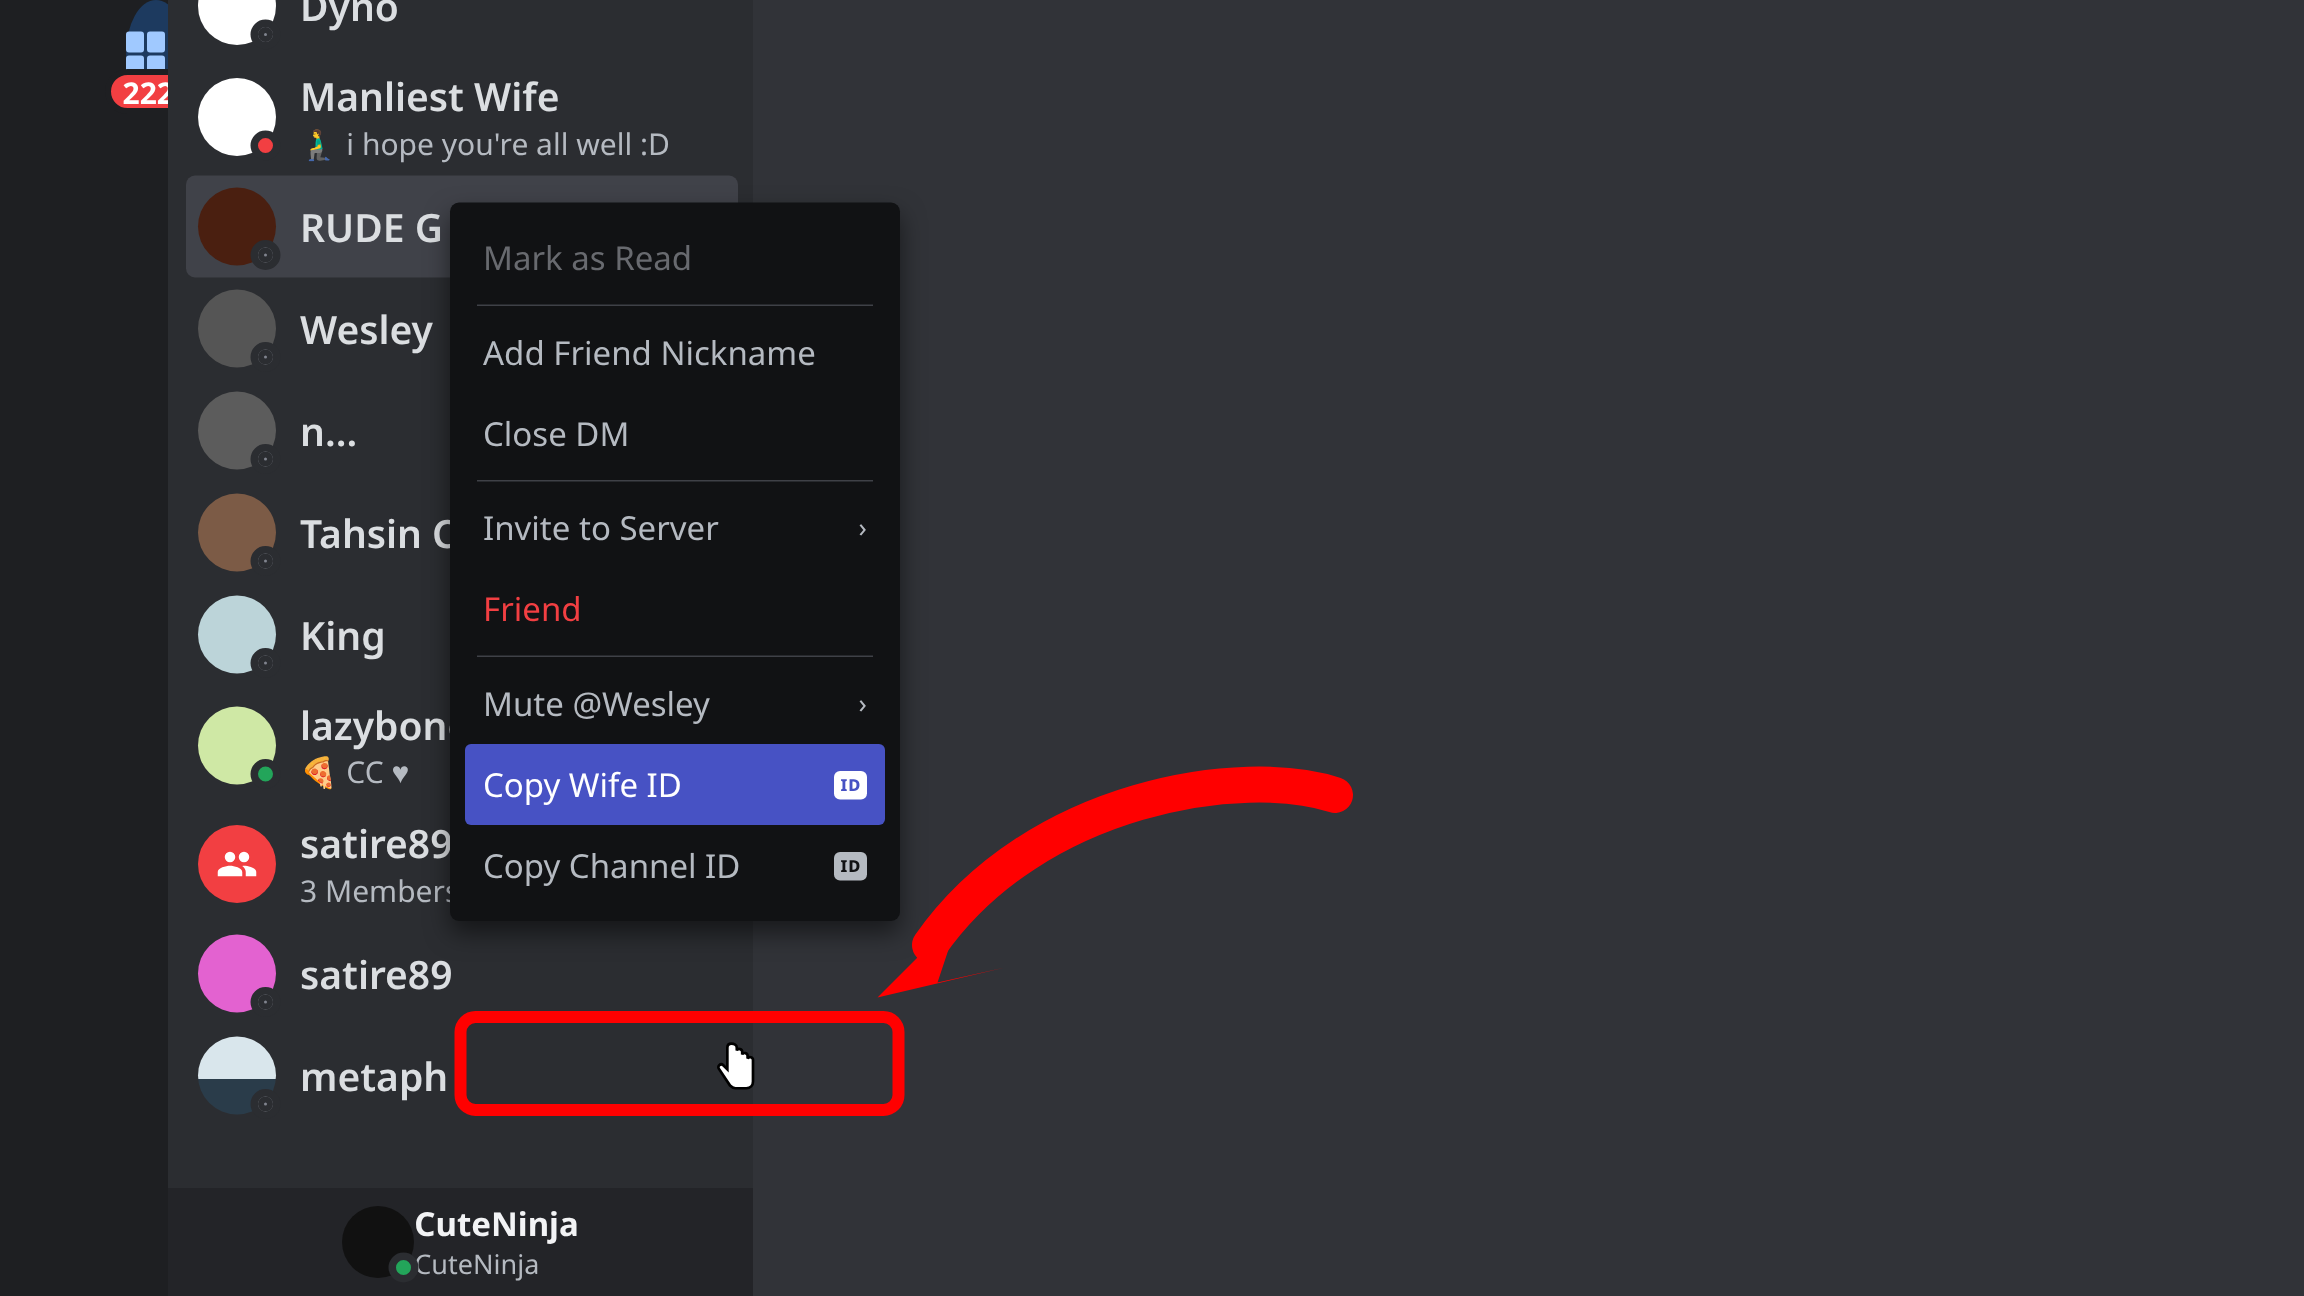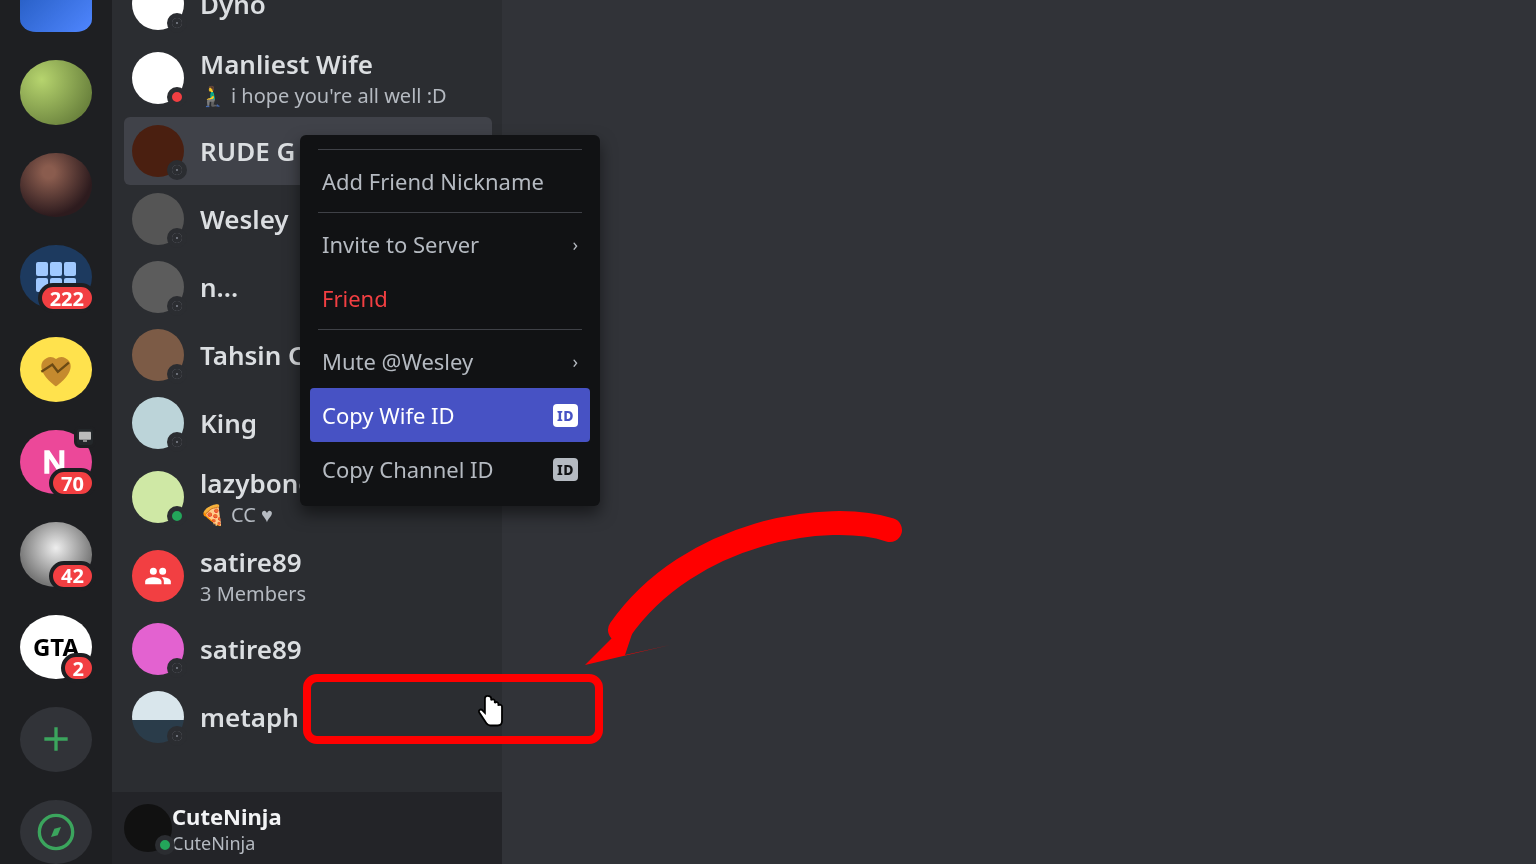--- a/index.html
+++ b/index.html
@@ -1,20 +1,20 @@
 <!DOCTYPE html>
 <html><head>
 <meta charset="utf-8">
 <style>
   * { margin: 0; padding: 0; box-sizing: border-box; font-family: 'gg sans', 'Noto Sans', 'Helvetica Neue', Helvetica, Arial, sans-serif; }
   html, body { width: 1536px; height: 864px; overflow: hidden; background: #313338; }
   .app { display: flex; height: 100%; position: relative; }
 
   
-  .server-list { width: 112px; background: #1e1f22; display: flex; flex-direction: column; align-items: center; padding-top: 0; gap: 28px; position: relative; }
+  .server-list { width: 112px; background: #1e1f22; display: flex; align-items: flex-start; padding-top: 0; gap: 28px; position: relative; }
   .server-icon { width: 72px; height: 72px; border-radius: 50%; background: #36393f; position: relative; display:flex; align-items:center; justify-content:center; font-weight:700; color:#eee; font-size:20px;}
   .server-icon .badge { position: absolute; bottom: -4px; right: -4px; background:#f23f42; color:#fff; font-weight:700; font-size:20px; padding:0 8px; height:30px; border-radius:16px; border:4px solid #1e1f22; display:flex; align-items:center; }
   .server-icon .mini-corner { position:absolute; top:-4px; right:-4px; width:22px; height:22px; background:#23272a; border-radius:6px; border:3px solid #1e1f22; display:flex; align-items:center; justify-content:center; }
   .server-icon.add { background:#313338; color:#3ba55d; font-size:44px; }
   .server-icon.explore { background:#313338; color:#3ba55d; }
   .server-icon svg, .server-icon .glyph { width:40px; height:40px; }
 
   
   .sv-bluecrest { background:linear-gradient(135deg,#2a61c8,#4f86ff); border-radius:50% 50% 16px 16px / 50% 50% 40% 40%; height:36px; width:72px; border-top-left-radius:0; border-top-right-radius:0;}
   .sv-green  { background:radial-gradient(circle at 30% 30%, #b6d46e, #556b2f);}
@@ -41,38 +41,38 @@
   .presence.online{ background:#23a55a;}
   .dm-text { display:flex; flex-direction:column; overflow:hidden;}
   .dm-name { color:#dbdee1; font-size:26px; font-weight:600; white-space:nowrap; overflow:hidden; text-overflow:ellipsis;}
   .dm-sub  { color:#b5bac1; font-size:20px; display:flex; align-items:center; gap:6px; white-space:nowrap; overflow:hidden; text-overflow:ellipsis;}
   .dm-sub .emoji{font-size:20px;}
   
   .grp-avatar{background:#f23f42;}
   .grp-avatar svg{width:28px;height:28px;fill:#fff;}
 
   
-  .user-footer{ position:absolute; bottom:0; left:0; right:0; height:72px; background:#232428; display:flex; align-items:center; gap:0; padding:0 12px;}
+  .user-footer{ position:absolute; bottom:0; left:0; right:0; height:72px; background:#232428; display:flex; align-items:center; gap:0; padding:0 12px;justify-content:center;}
   .user-footer .dm-avatar-wrap{width:48px;height:48px;}
   .user-footer .dm-avatar{width:48px;height:48px;}
   .uf-name{color:#f2f3f5; font-size:22px; font-weight:700;}
   .uf-sub{color:#b5bac1; font-size:18px;}
 
   
   .main { flex:1; background:#313338;}
 
   
   .ctx-menu { position:absolute; left:300px; top:135px; width:300px; background:#111214; border-radius:6px; padding:10px; box-shadow:0 8px 16px rgba(0,0,0,.5); z-index:50;}
   .ctx-sep{ height:1px; background:#3f4147; margin:4px 8px;}
   .ctx-item{ display:flex; align-items:center; justify-content:space-between; padding:12px 12px; border-radius:4px; color:#b5bac1; font-size:22px; cursor:pointer;}
   .ctx-item.disabled{ color:#686a6f; cursor:default;}
   .ctx-item.danger{ color:#f23f42;}
   .ctx-item.hov{ background:#4752c4; color:#fff;}
   .ctx-item .chev{ font-size:18px;}
-  .id-badge{ background:#b5bac1; color:#111214; font-weight:800; font-size:14px; border-radius:4px; padding:2px 4px; letter-spacing:.5px;}
+  .id-badge{ background:#b5bac1; color:#111214; font-weight:800; font-size:11px; border-radius:4px; padding:2px 4px; letter-spacing:.5px;}
   .ctx-item.hov .id-badge{ background:#fff; color:#4752c4;}
 
   
   .annot{ position:absolute; z-index:100; pointer-events:none;}
   .red-box{ position:absolute; left:303px; top:674px; width:300px; height:70px; border:8px solid #f00; border-radius:14px; z-index:60; pointer-events:none;}
   .cursor{ position:absolute; left:478px; top:694px; width:30px; height:36px; z-index:70; pointer-events:none;}
   .cursor svg{width:100%;height:100%;}
 
   
   .av-dyno{background:#fff;}
@@ -271,23 +271,29 @@
       <div class="dm-text">
         <span class="uf-name">CuteNinja</span>
         <span class="uf-sub">CuteNinja</span>
       </div>
     </div>
   </div>
 
   <div class="main"></div>
 
   <div class="ctx-menu">
+    <div class="ctx-item disabled">
+        <span>Mark as Read</span>
+      </div>
     <div class="ctx-sep"></div>
     <div class="ctx-item">
         <span>Add Friend Nickname</span>
+      </div>
+    <div class="ctx-item">
+        <span>Close DM</span>
       </div>
     <div class="ctx-sep"></div>
     <div class="ctx-item">
         <span>Invite to Server</span>
         <span class="chev">›</span>
       </div>
     <div class="ctx-item danger">
         <span>Friend</span>
       </div>
     <div class="ctx-sep"></div>

